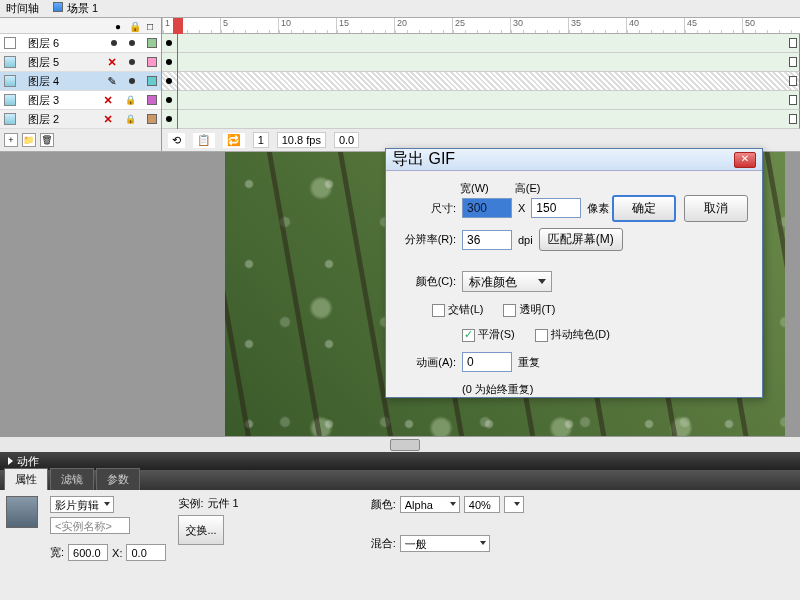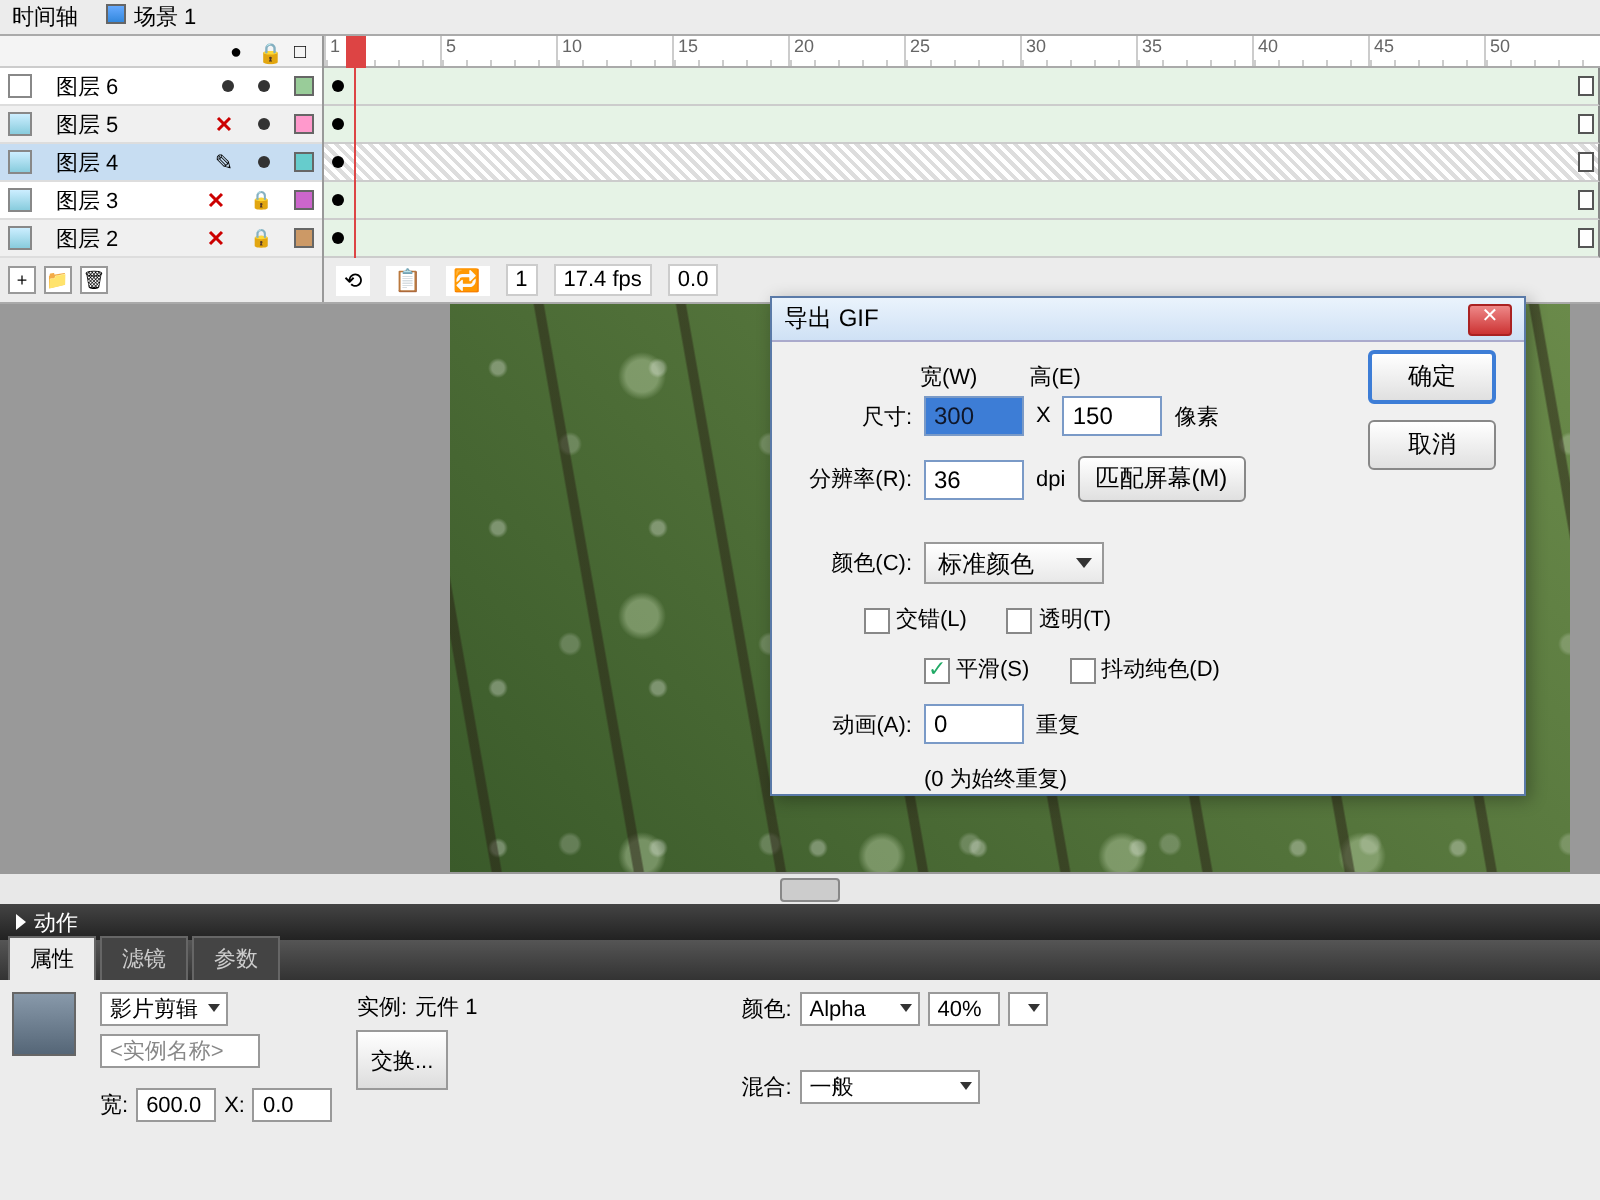--- a/index.html
+++ b/index.html
@@ -50,30 +50,30 @@
 .props{background:#ececec;height:84px;display:flex;padding:6px;gap:12px}
 .props-icon{width:32px;height:32px;background:linear-gradient(#89a,#567);border:1px solid #666}
 .props-col{display:flex;flex-direction:column;gap:4px;font-size:11px}
 .props-col .row{display:flex;align-items:center;gap:4px}
 .combo{border:1px solid #999;background:#fff;padding:1px 14px 1px 4px;position:relative;min-width:60px;height:17px;line-height:14px}
 .combo::after{content:"";position:absolute;right:3px;top:5px;border-left:3px solid transparent;border-right:3px solid transparent;border-top:4px solid #333}
 .txtfield{border:1px solid #999;background:#fff;padding:1px 4px;height:17px;line-height:14px;min-width:40px}
 .btn-small{border:1px solid #999;background:linear-gradient(#fff,#ddd);padding:1px 6px;height:30px}
 .dialog{position:absolute;left:385px;top:148px;width:378px;height:250px;background:#f0f0f0;border:1px solid #5a7aa8;box-shadow:2px 2px 8px rgba(0,0,0,.3);z-index:100}
 .dlg-title{height:22px;background:linear-gradient(#eaf3fc,#cfe1f5);display:flex;align-items:center;padding:0 6px;border-bottom:1px solid #aac}
-.dlg-title .txt{flex:1;font-size:12px}
+.dlg-title .txt{flex:1;font-size:16px}
 .dlg-close{width:22px;height:16px;background:linear-gradient(#e88,#c33);border:1px solid #a22;border-radius:2px;color:#fff;text-align:center;line-height:12px;font-size:10px}
 .dlg-body{padding:10px 14px;position:relative}
 .dlg-row{display:flex;align-items:center;gap:6px;margin-bottom:10px;font-size:12px}
 .dlg-row label{min-width:56px;text-align:right}
 .dlg-input{border:1px solid #7a9ac7;background:#fff;padding:2px 4px;width:50px;height:20px;font-size:12px}
 .dlg-input.sel{background:#3d7dd6;color:#0f172a}
 .dlg-btn{border:1px solid #888;background:linear-gradient(#fff,#e0e0e0);padding:3px 14px;border-radius:3px;font-size:12px;min-width:64px;text-align:center}
 .dlg-btn.primary{border:2px solid #3d7dd6}
-.dlg-btns{position:absolute;right:14px;top:4px;display:flex;flex-direction:column;gap:8px}
+.dlg-btns{position:absolute;right:14px;top:24px;display:flex;gap:8px}
 .dlg-combo{border:1px solid #999;background:linear-gradient(#fff,#e8e8e8);padding:2px 18px 2px 6px;position:relative;min-width:90px;height:21px;font-size:12px}
 .dlg-combo::after{content:"";position:absolute;right:5px;top:7px;border-left:4px solid transparent;border-right:4px solid transparent;border-top:5px solid #333}
 .chk{width:13px;height:13px;border:1px solid #888;background:#fff;display:inline-block;vertical-align:middle;margin-right:3px;position:relative}
 .chk.on::after{content:"✓";position:absolute;left:1px;top:-2px;font-size:11px;color:#2a6}
 </style>
 </head>
 <body>
 
 <div class="topbar">
   <span class="tab">时间轴</span>
@@ -156,21 +156,21 @@
         <span class="end"></span>
       </div>
     <div class="frame-row">
         <span class="end"></span>
       </div>
     <div class="timeline-status">
       <span style="border:none">⟲</span>
         <span style="border:none">📋</span>
         <span style="border:none">🔁</span>
       <span>1</span>
-      <span>17.4 fps</span>
+      <span>10.8 fps</span>
       <span>0.0</span>
     </div>
   </div>
 </div>
 
 <div class="canvas">
   <div class="stage"></div>
 </div>
 <div class="scrollbar">
     <div class="thumb"></div>

